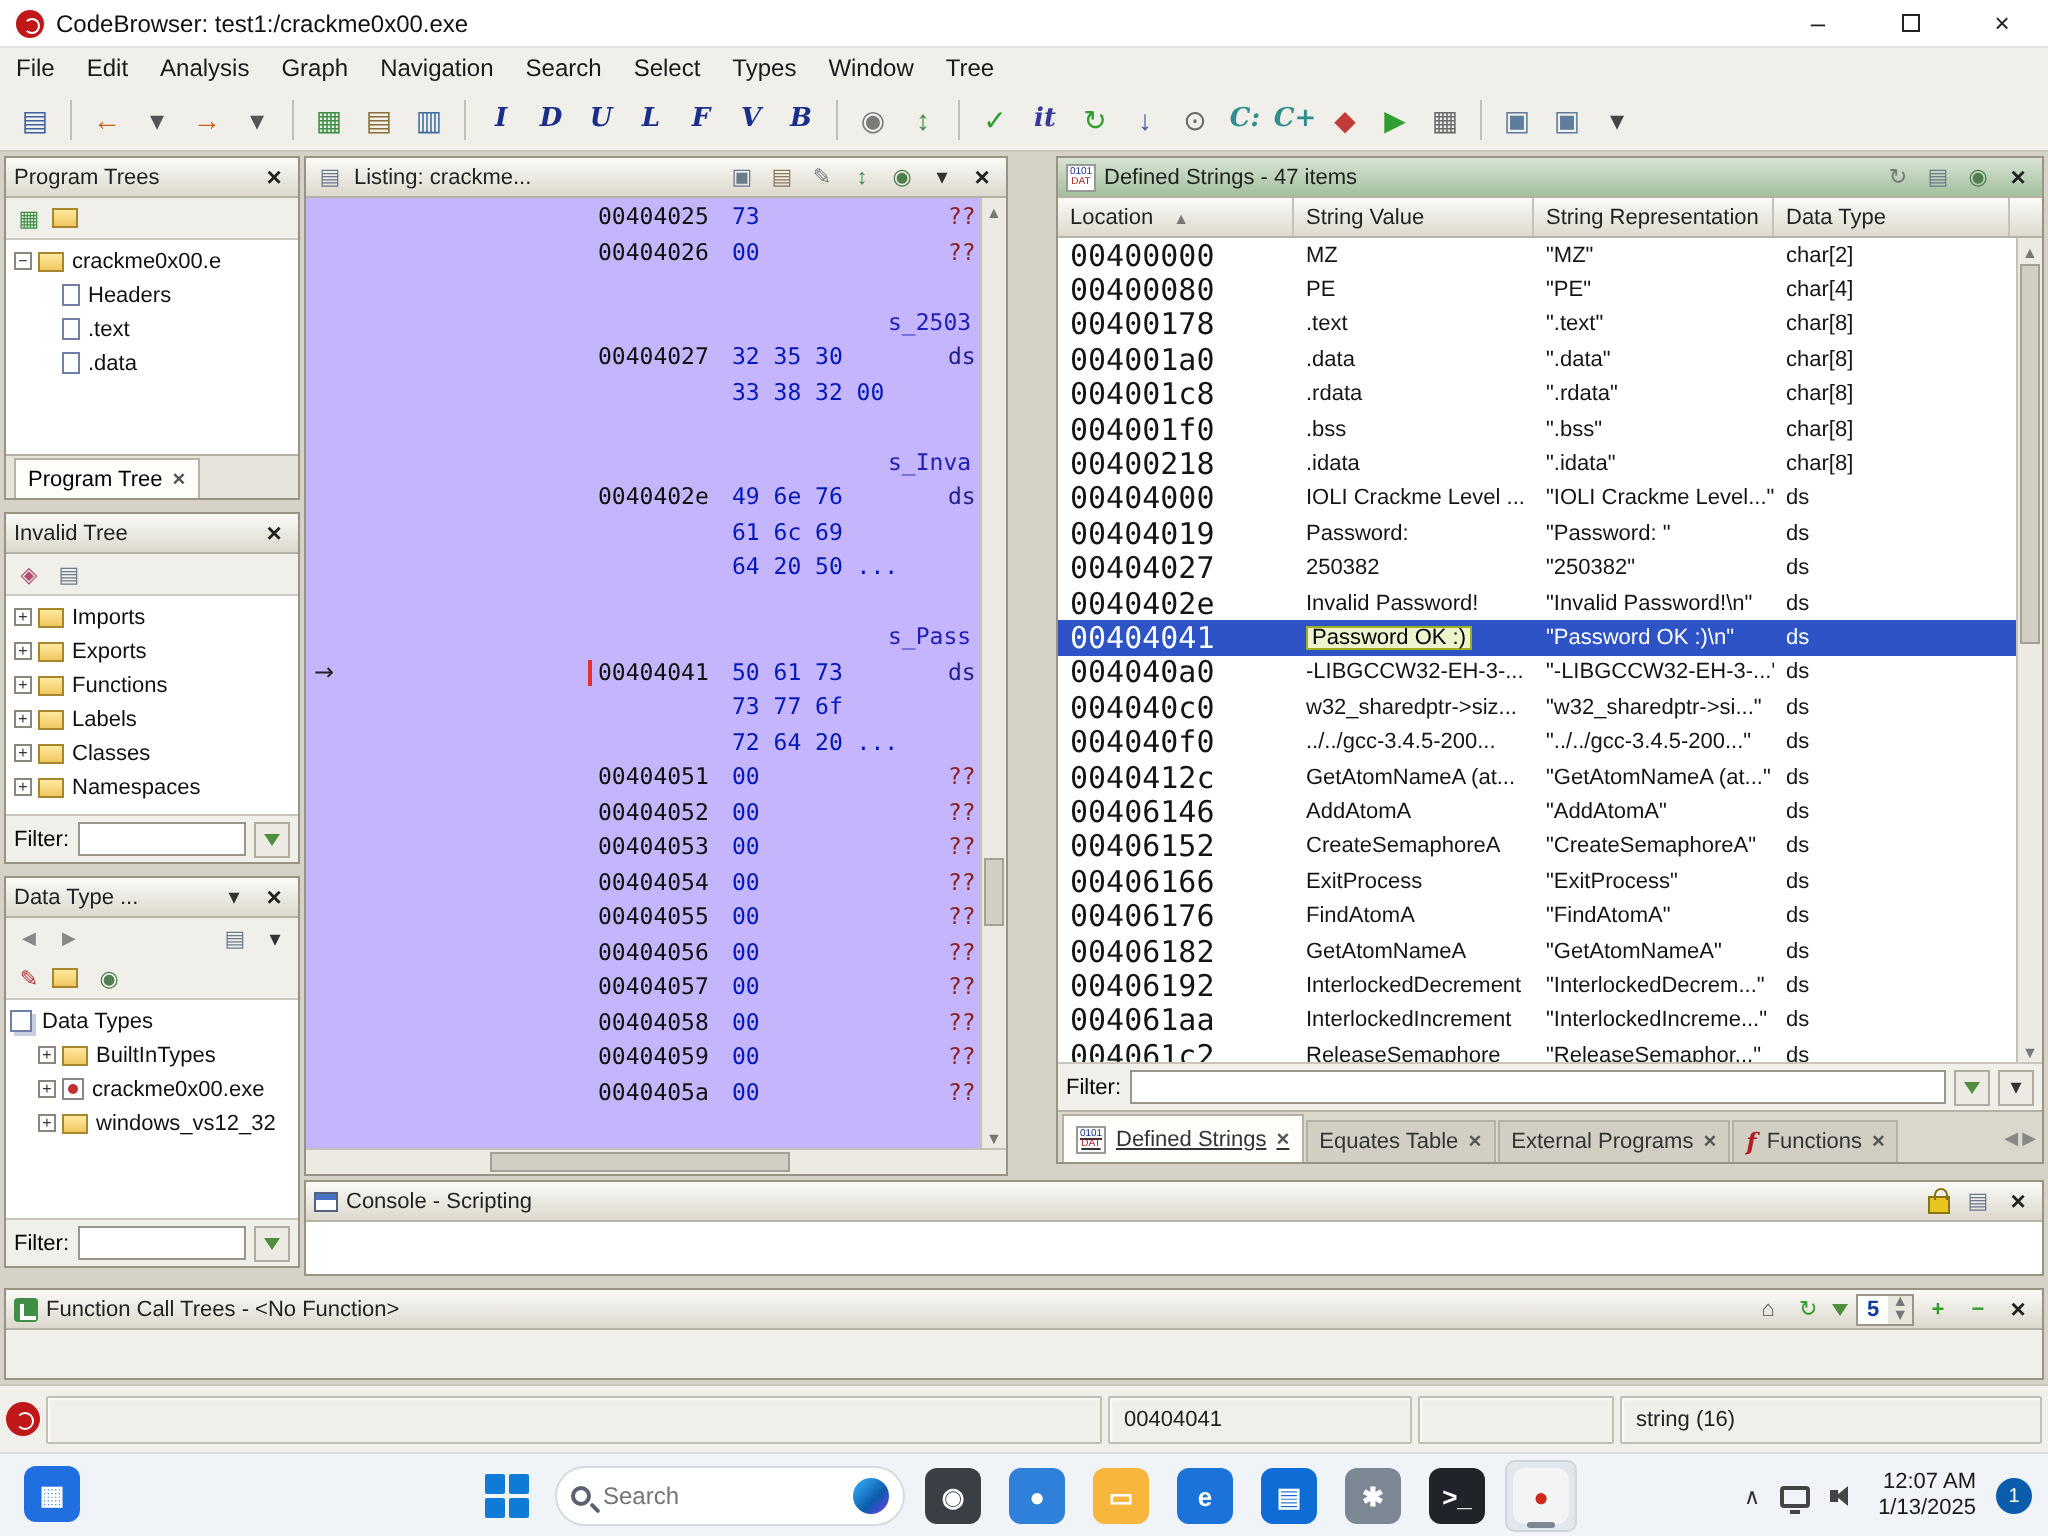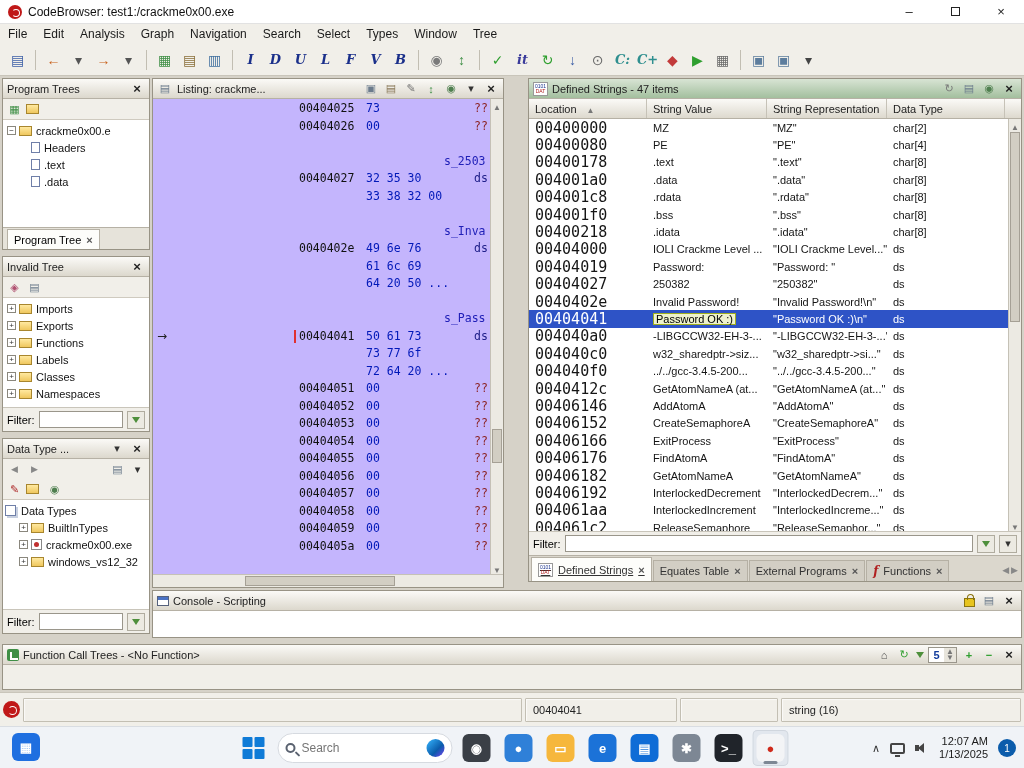--- a/index.html
+++ b/index.html
@@ -862,21 +862,21 @@
     </div>
   </div>
 
   <div class="statusbar">
     <span class="sdragon"></span>
     <span class="sseg" style="flex:1"></span>
     <span class="sseg" style="width:152px">
         <span>00404041</span>
       </span>
     <span class="sseg" style="width:98px"></span>
-    <span class="sseg" style="width:240px">
+    <span class="sseg" style="width:211px">
         <span>string (16)</span>
       </span>
   </div>
 
   <div class="taskbar">
     <span class="tb-left">
       <span class="appico" style="background:#1f6fe0">▦</span>
     </span>
     <span class="tb-center" id="tb-center">
       <span class="appcell">

